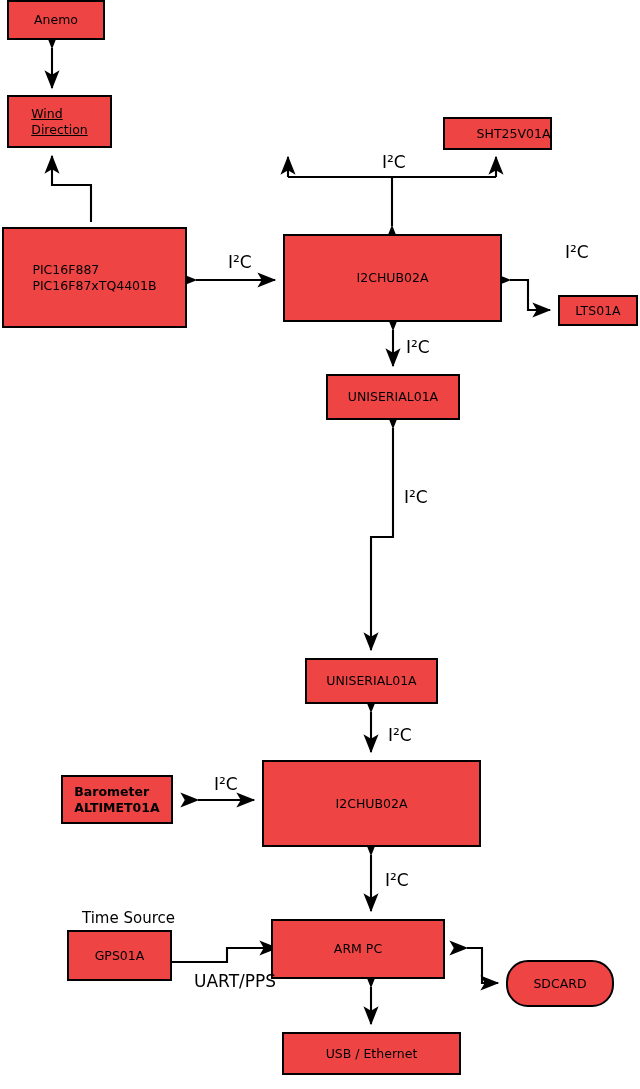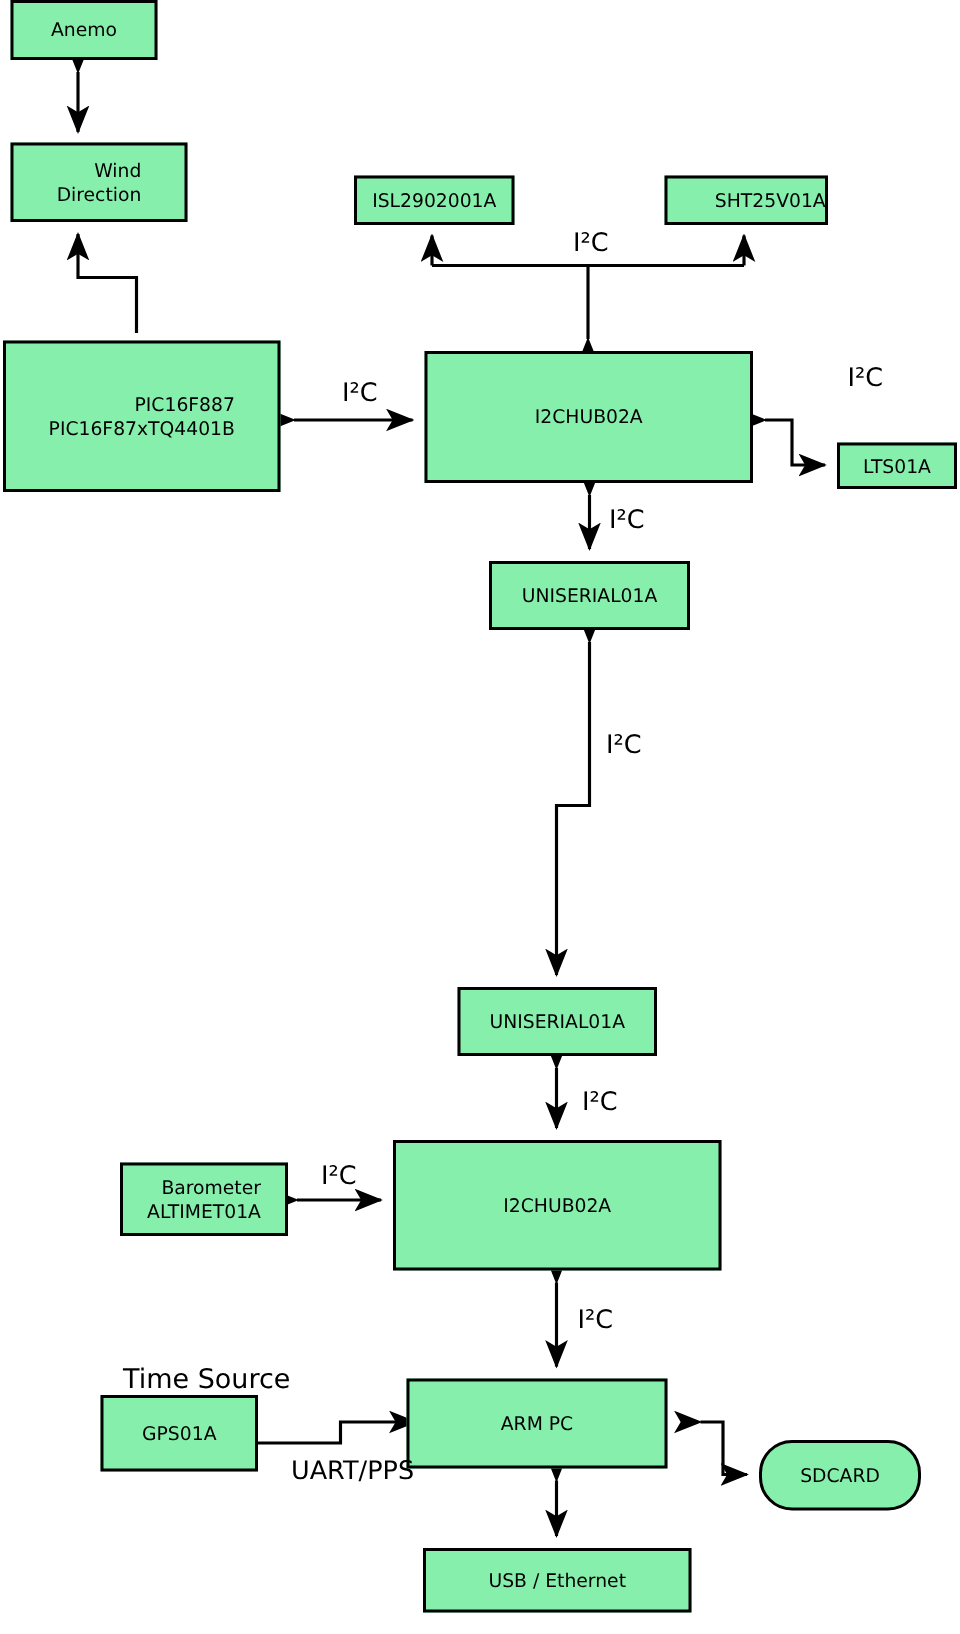--- a/index.html
+++ b/index.html
@@ -19,46 +19,46 @@
     position: absolute;
     left: 0;
     top: 0;
     width: 640px;
     height: 1089px;
   }
   .node {
     position: absolute;
     box-sizing: border-box;
     border: 2px solid #000000;
-    background: #86efac;
+    background: #ef4444;
     display: flex;
     align-items: center;
     justify-content: center;
-    text-align: right;
+    text-align: left;
     color: #000000;
     font-size: 12.5px;
     line-height: 1.28;
     z-index: 3;
   }
   .node .lines {
     white-space: pre-line;
   }
   .edge-label {
     position: absolute;
     color: #000000;
     font-size: 17px;
     line-height: 1;
     white-space: nowrap;
     z-index: 4;
     background: transparent;
   }
   .free-label {
     position: absolute;
     color: #000000;
-    font-size: 18px;
+    font-size: 15px;
     line-height: 1;
     white-space: nowrap;
     z-index: 4;
   }
 </style>
 </head>
 <body>
 
 <div id="diagram-root">
 
@@ -98,33 +98,30 @@
       <path d="M 467,948 L 482,948 L 482,983 L 498,983" marker-start="url(#ah)" marker-end="url(#ah)"></path>
 
       <line x1="371" y1="987" x2="371" y2="1024" marker-start="url(#ah)" marker-end="url(#ah)"></line>
     </g>
   </svg>
 
   <div class="node" style="left:7px; top:0px; width:98px; height:40px;">
     <span class="lines">Anemo</span>
   </div>
 
-  <div class="node" style="left:7px; top:95px; width:118px; height:53px;">
+  <div class="node" style="left:7px; top:95px; width:105px; height:53px;text-decoration:underline;">
     <span class="lines">Wind
 Direction</span>
   </div>
 
   <div class="node" style="left:2px; top:227px; width:185px; height:101px;">
     <span class="lines">PIC16F887
 PIC16F87xTQ4401B</span>
   </div>
 
-  <div class="node" style="left:236px; top:117px; width:107px; height:33px;">
-    <span class="lines">ISL2902001A</span>
-  </div>
 
   <div class="node" style="left:443px; top:117px; width:109px; height:33px;padding-left:32px;">
     <span class="lines">SHT25V01A</span>
   </div>
 
   <div class="node" style="left:283px; top:234px; width:219px; height:88px;">
     <span class="lines">I2CHUB02A</span>
   </div>
 
   <div class="node" style="left:558px; top:295px; width:80px; height:31px;">
@@ -136,21 +133,21 @@
   </div>
 
   <div class="node" style="left:305px; top:658px; width:133px; height:46px;">
     <span class="lines">UNISERIAL01A</span>
   </div>
 
   <div class="node" style="left:262px; top:760px; width:219px; height:87px;">
     <span class="lines">I2CHUB02A</span>
   </div>
 
-  <div class="node" style="left:80px; top:775px; width:112px; height:49px;">
+  <div class="node" style="left:61px; top:775px; width:112px; height:49px;font-weight:bold;">
     <span class="lines">Barometer
 ALTIMET01A</span>
   </div>
 
   <div class="node" style="left:67px; top:930px; width:105px; height:51px;">
     <span class="lines">GPS01A</span>
   </div>
 
   <div class="node" style="left:271px; top:919px; width:174px; height:60px;">
     <span class="lines">ARM PC</span>

